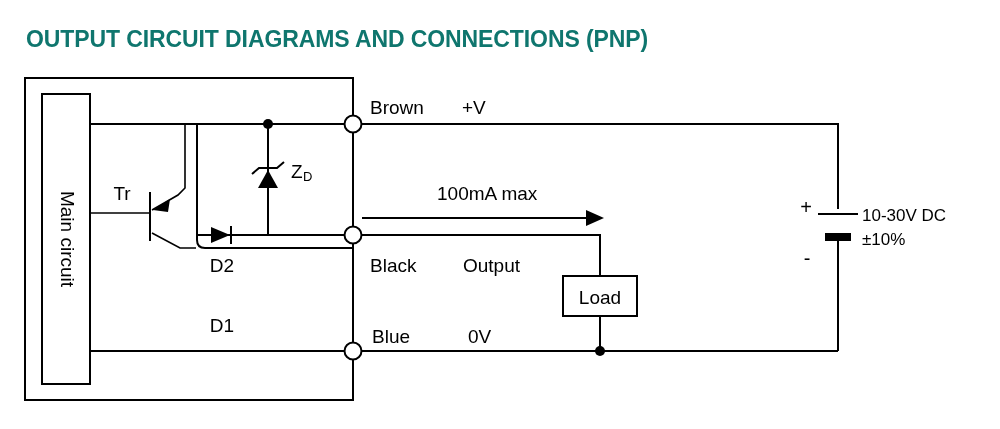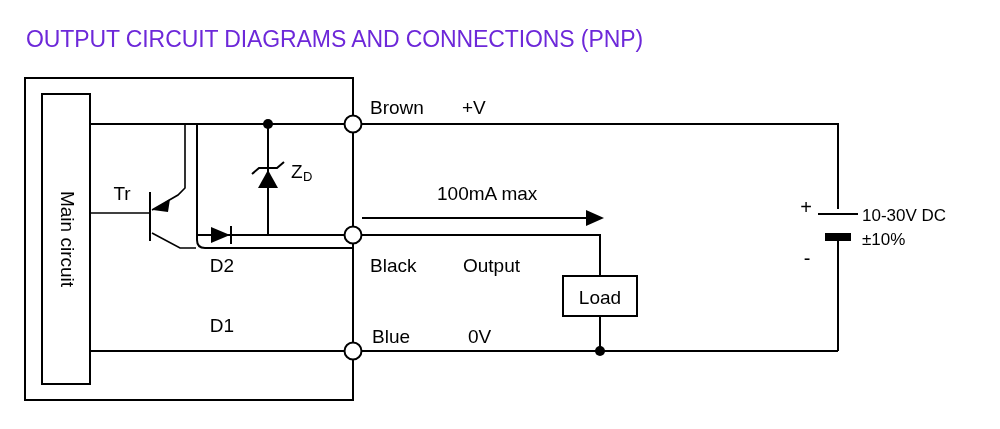--- a/index.html
+++ b/index.html
@@ -13,23 +13,23 @@
     font-family: "Liberation Sans", sans-serif;
     color: #000000;
     overflow: hidden;
     position: relative;
   }
   #page-title {
     position: absolute;
     left: 26px;
     top: 26px;
     font-size: 23px;
-    font-weight: 400;
+    font-weight: 700;
     letter-spacing: -0.1px;
-    color: #6d28d9;
+    color: #0f766e;
     white-space: nowrap;
   }
   #diagram-wrap {
     position: absolute;
     left: 0;
     top: 0;
     width: 1000px;
     height: 429px;
   }
   svg#circuit {

